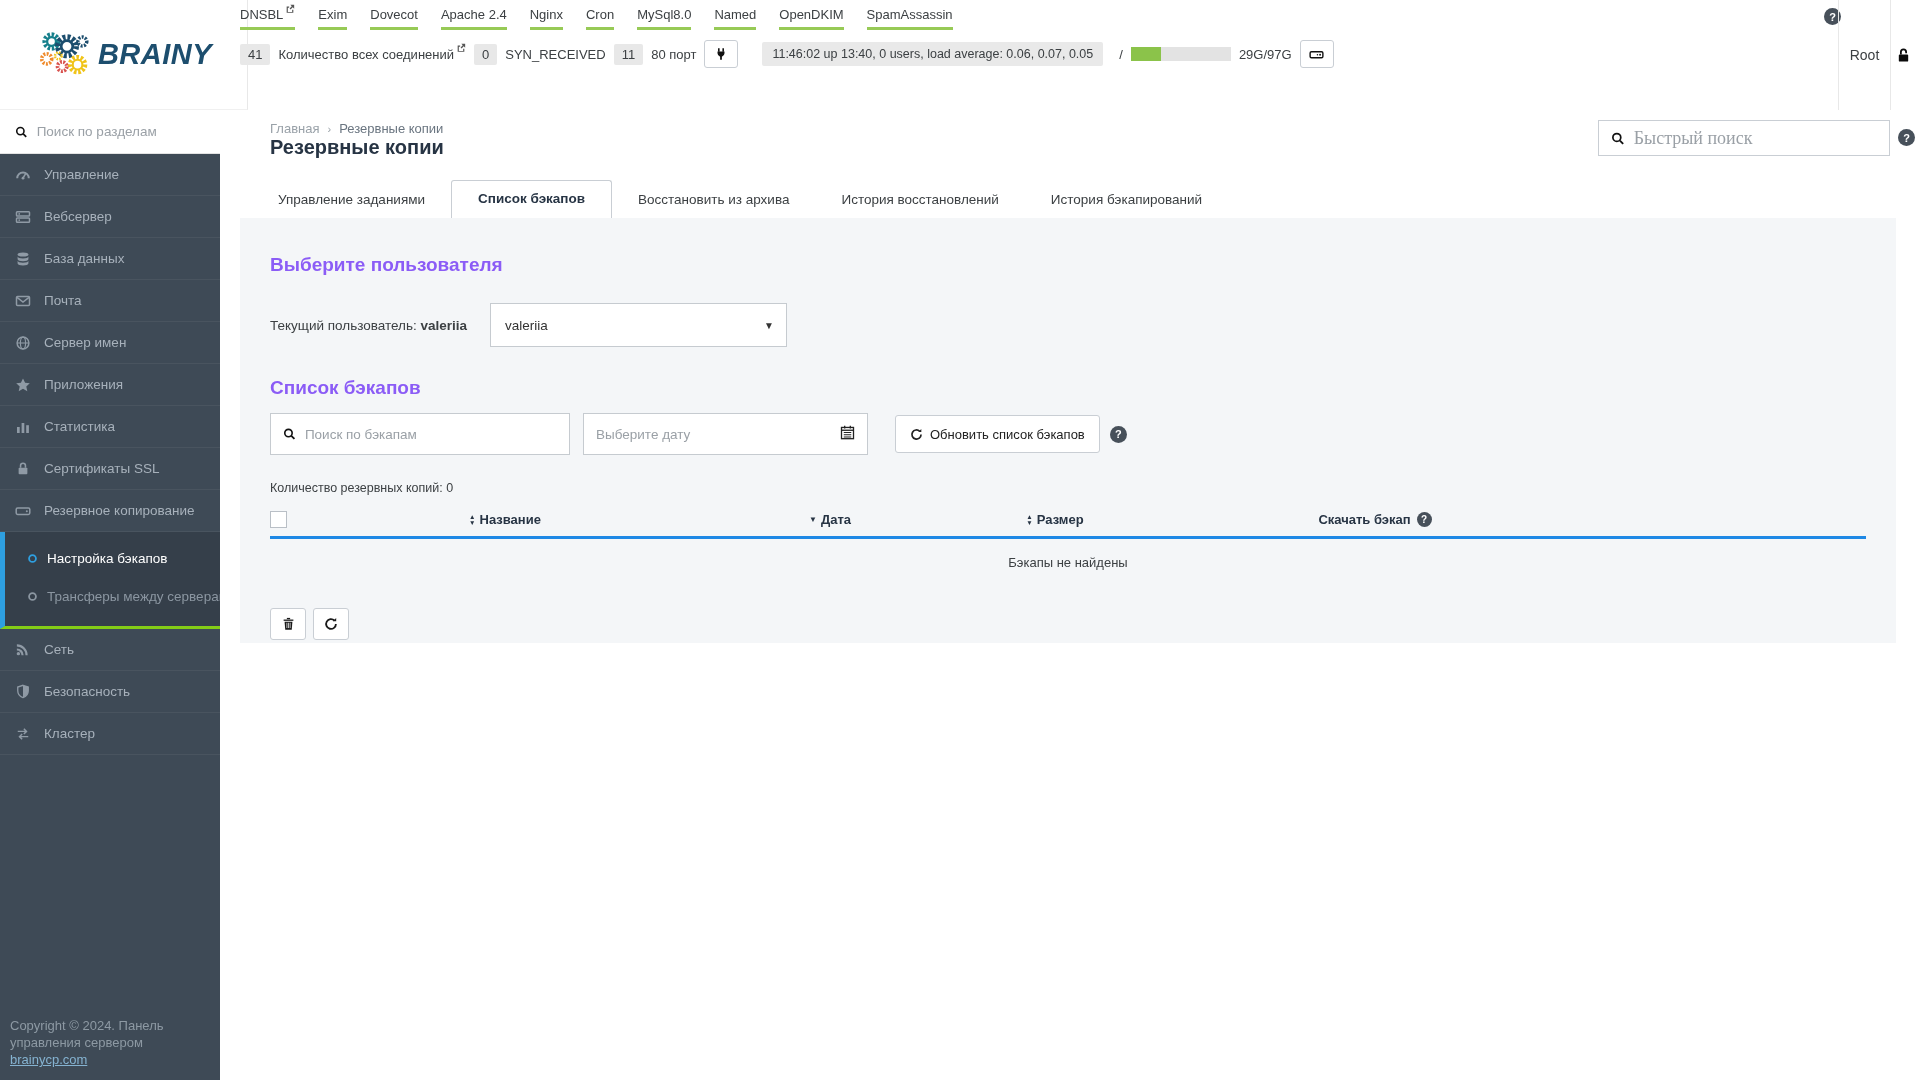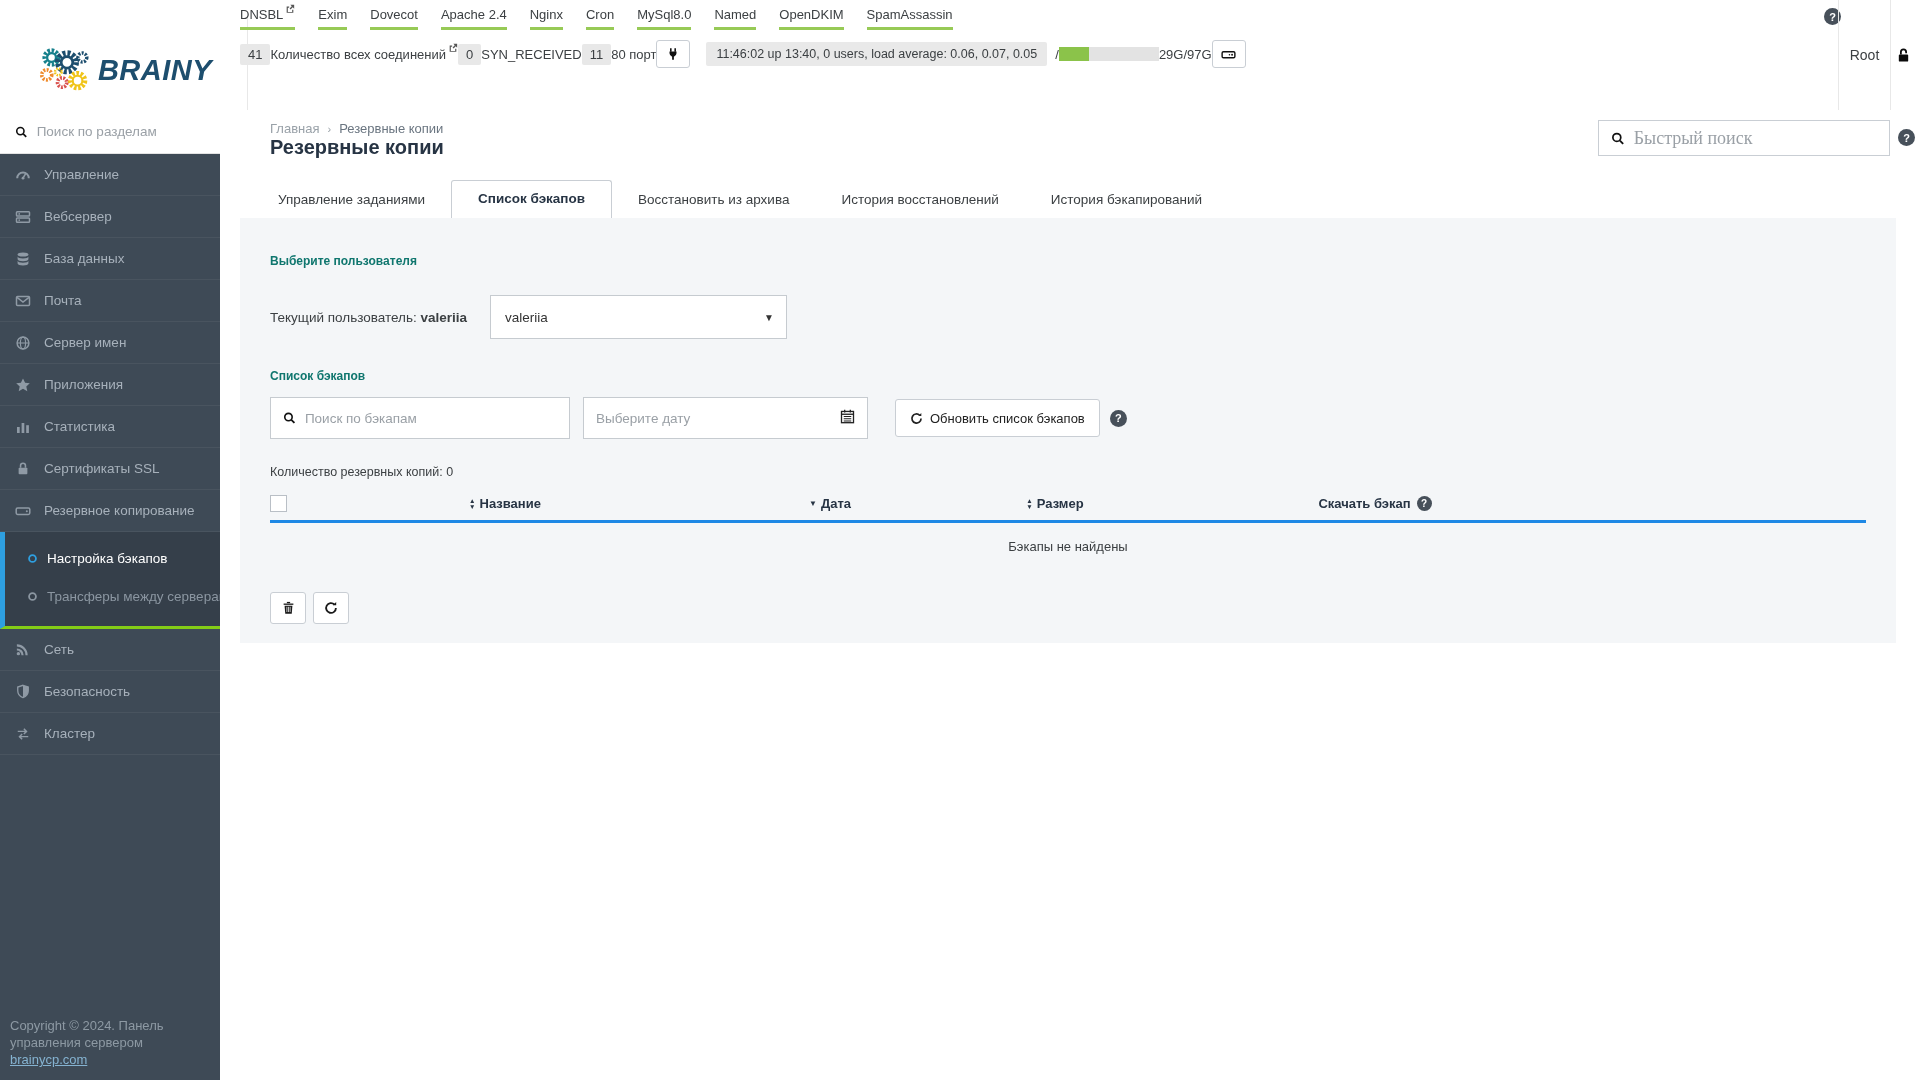--- a/index.html
+++ b/index.html
@@ -8,34 +8,34 @@
     font-family: "Liberation Sans", sans-serif;
     background:#fff;
     color:#3c4043;
     overflow:hidden;
   }
   .app { position:relative; width:1920px; height:1080px; background:#fff; }
 
   
   .topbar { position:absolute; left:0; top:0; width:1920px; height:110px; background:#fff; }
   .logo-cell {
-    position:absolute; left:0; top:16px; width:248px; height:110px;
+    position:absolute; left:0; top:0; width:248px; height:110px;
     border-right:1px solid #e8e8e8; border-bottom:1px solid #f0f0f0;
     display:flex; align-items:center; justify-content:center; gap:1px; cursor:pointer;
   }
   .logo-text { font-size:29px; font-weight:bold; font-style:italic; color:#1d4e6e; letter-spacing:.5px; }
 
   .services { position:absolute; left:240px; top:7px; display:flex; gap:23px; align-items:flex-start; }
   .service {
     font-size:13px; color:#3c4043; text-decoration:none; cursor:pointer;
     padding-bottom:5px; border-bottom:3px solid #97ca56; display:inline-flex; gap:2px;
   }
   .service .ext { margin-top:-3px; color:#555; }
 
-  .statusbar { position:absolute; left:240px; top:40px; display:flex; align-items:center; font-size:13px; }
+  .statusbar { position:absolute; left:240px; top:40px; display:flex; align-items:center; gap:8px; font-size:13px; }
   .badge { background:#e8e8e8; padding:3px 8px; border-radius:2px; color:#3c4043; }
   .status-label { display:inline-flex; gap:2px; }
   .status-label .ext { margin-top:-4px; color:#555; }
   .icon-btn {
     width:34px; height:28px; border:1px solid #c9ced4; border-radius:3px; background:#fff;
     display:inline-flex; align-items:center; justify-content:center; cursor:pointer; color:#111;
   }
   .uptime { background:#e9e9e9; padding:5px 10px; border-radius:2px; font-size:12.5px; margin-left:16px; white-space:nowrap; }
   .mount { margin-left:8px; }
   .progress { position:relative; width:100px; height:14px; background:#e3e3e3; display:inline-block; overflow:hidden; }
@@ -92,21 +92,21 @@
   .qs-help { position:absolute; right:5px; top:19px; }
 
   .tabs { position:absolute; left:32px; top:70px; height:38px; display:flex; align-items:flex-end; }
   .tab { padding:9px 26px 11px 26px; font-size:13.5px; color:#3c4043; cursor:pointer; white-space:nowrap; }
   .tab.active {
     background:#fff; border:1px solid #c9ced4; border-bottom:none; border-radius:3px 3px 0 0;
     font-weight:bold; color:#273444; padding-top:10px; padding-bottom:12px;
   }
 
   .panel { position:absolute; left:20px; right:24px; top:108px; height:425px; background:#f4f6f8; padding:36px 30px 0 30px; }
-  .sec-heading { font-size:12px; font-weight:bold; color:#0f766e; }
+  .sec-heading { font-size:19px; font-weight:bold; color:#8b5cf6; }
 
   .user-row { margin-top:27px; display:flex; align-items:center; }
   .user-label { width:220px; font-size:13.5px; color:#3c4043; }
   .select-box {
     width:297px; height:44px; background:#fff; border:1px solid #c6cbd0;
     display:flex; align-items:center; padding:0 12px 0 14px; font-size:13.5px; color:#333; cursor:pointer;
   }
   .select-box .caret { margin-left:auto; font-size:10px; color:#333; }
 
   .backups-heading { margin-top:30px; }

